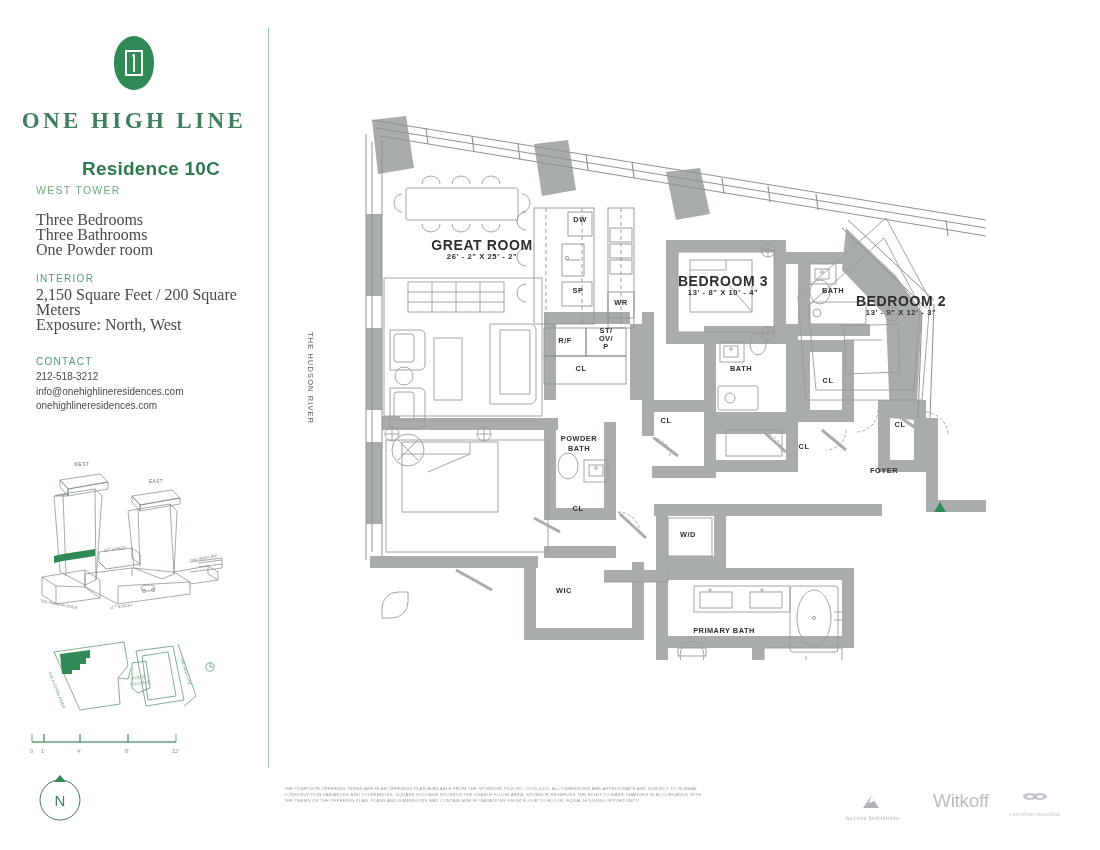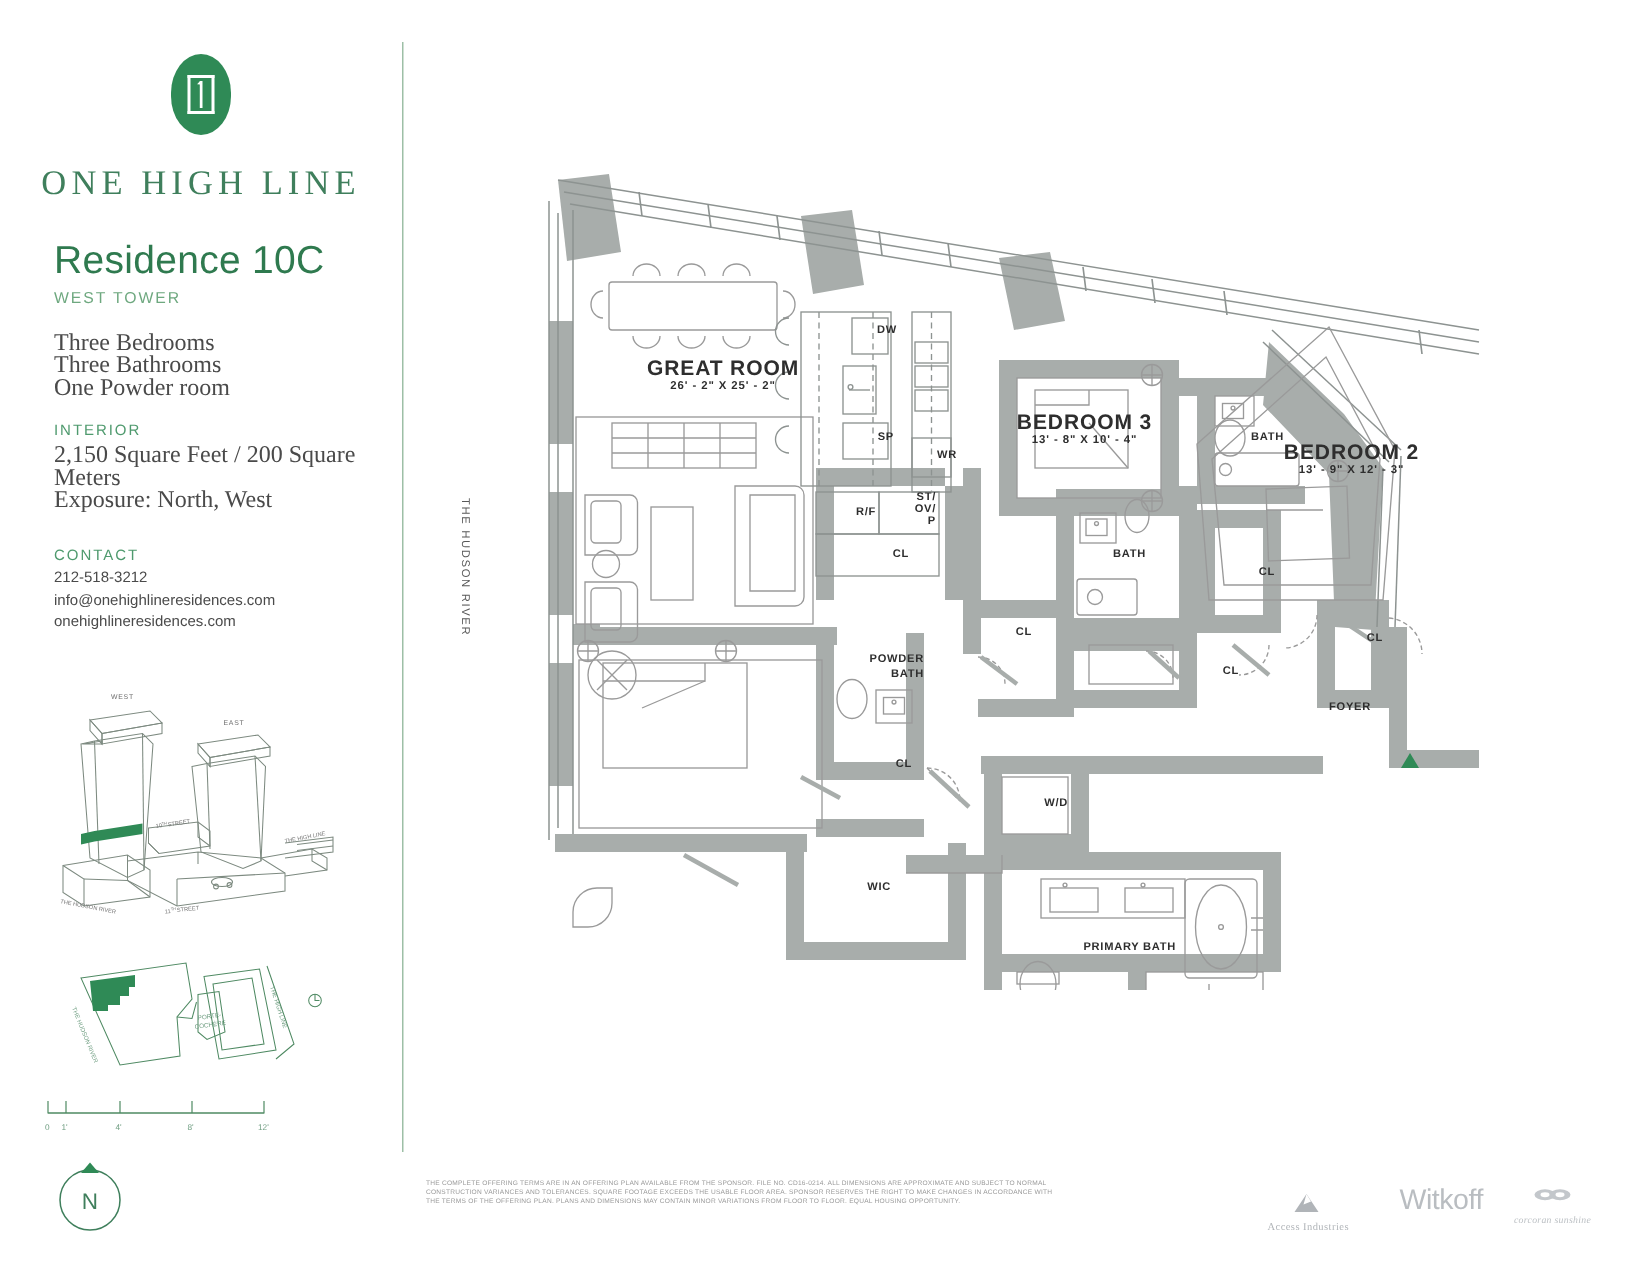--- a/index.html
+++ b/index.html
@@ -26,27 +26,28 @@
   .logo-mark {
     display:inline-block; width:40px; height:54px;
     background:#2f8a56; border-radius:20px/26px;
     position:relative;
   }
   .logo-mark svg { position:absolute; left:0; top:0; }
   .brand-name {
     margin-top:14px;
     font-family:"Liberation Serif", serif;
     font-size:23px; letter-spacing:3.4px;
-    color:#3f7f5c; font-weight:400; white-space:nowrap;
+    color:#3f7f5c; font-weight:700; white-space:nowrap;
   }
 
   .res-block { position:absolute; left:36px; top:158px; width:230px; }
   .res-title {
-    font-size:26px; color:#2f7a4f; font-weight:400; letter-spacing:.2px;
+    font-size:19px; color:#2f7a4f; font-weight:700; letter-spacing:.2px;
     margin:0 0 4px 0;
+    text-align:center;
   }
   .res-sub {
     font-size:10.5px; color:#6ea87f; letter-spacing:1.3px; margin-bottom:16px;
   }
   .res-line { font-size:16px; color:#4a4a4a; line-height:15px;font-family:Liberation Serif, serif; }
   .section-label {
     font-size:10px; color:#4f9a6e; letter-spacing:1.3px; margin-top:16px; margin-bottom:3px;
   }
   .contact-line { font-size:10px; color:#4a4a4a; line-height:14.5px; }
 
@@ -66,21 +67,21 @@
   }
 
   .rlabel {
     position:absolute; text-align:center; color:#2e2e2e;
     font-weight:bold; letter-spacing:.6px; line-height:11px;
     white-space:nowrap;
   }
   .rlabel .nm { font-size:14px; }
   .rlabel .dim { font-size:7.6px; font-weight:bold; }
   .tlabel {
-    position:absolute; text-align:right; color:#2e2e2e;
+    position:absolute; text-align:center; color:#2e2e2e;
     font-weight:bold; font-size:7.4px; letter-spacing:.5px; line-height:10px;
     white-space:nowrap;
   }
 
   
   .disclaimer {
     position:absolute; left:284px; top:786px; width:420px;
     font-size:4.4px; line-height:6.2px; color:#9a9a9a; letter-spacing:.16px;
     text-align:left;
   }

